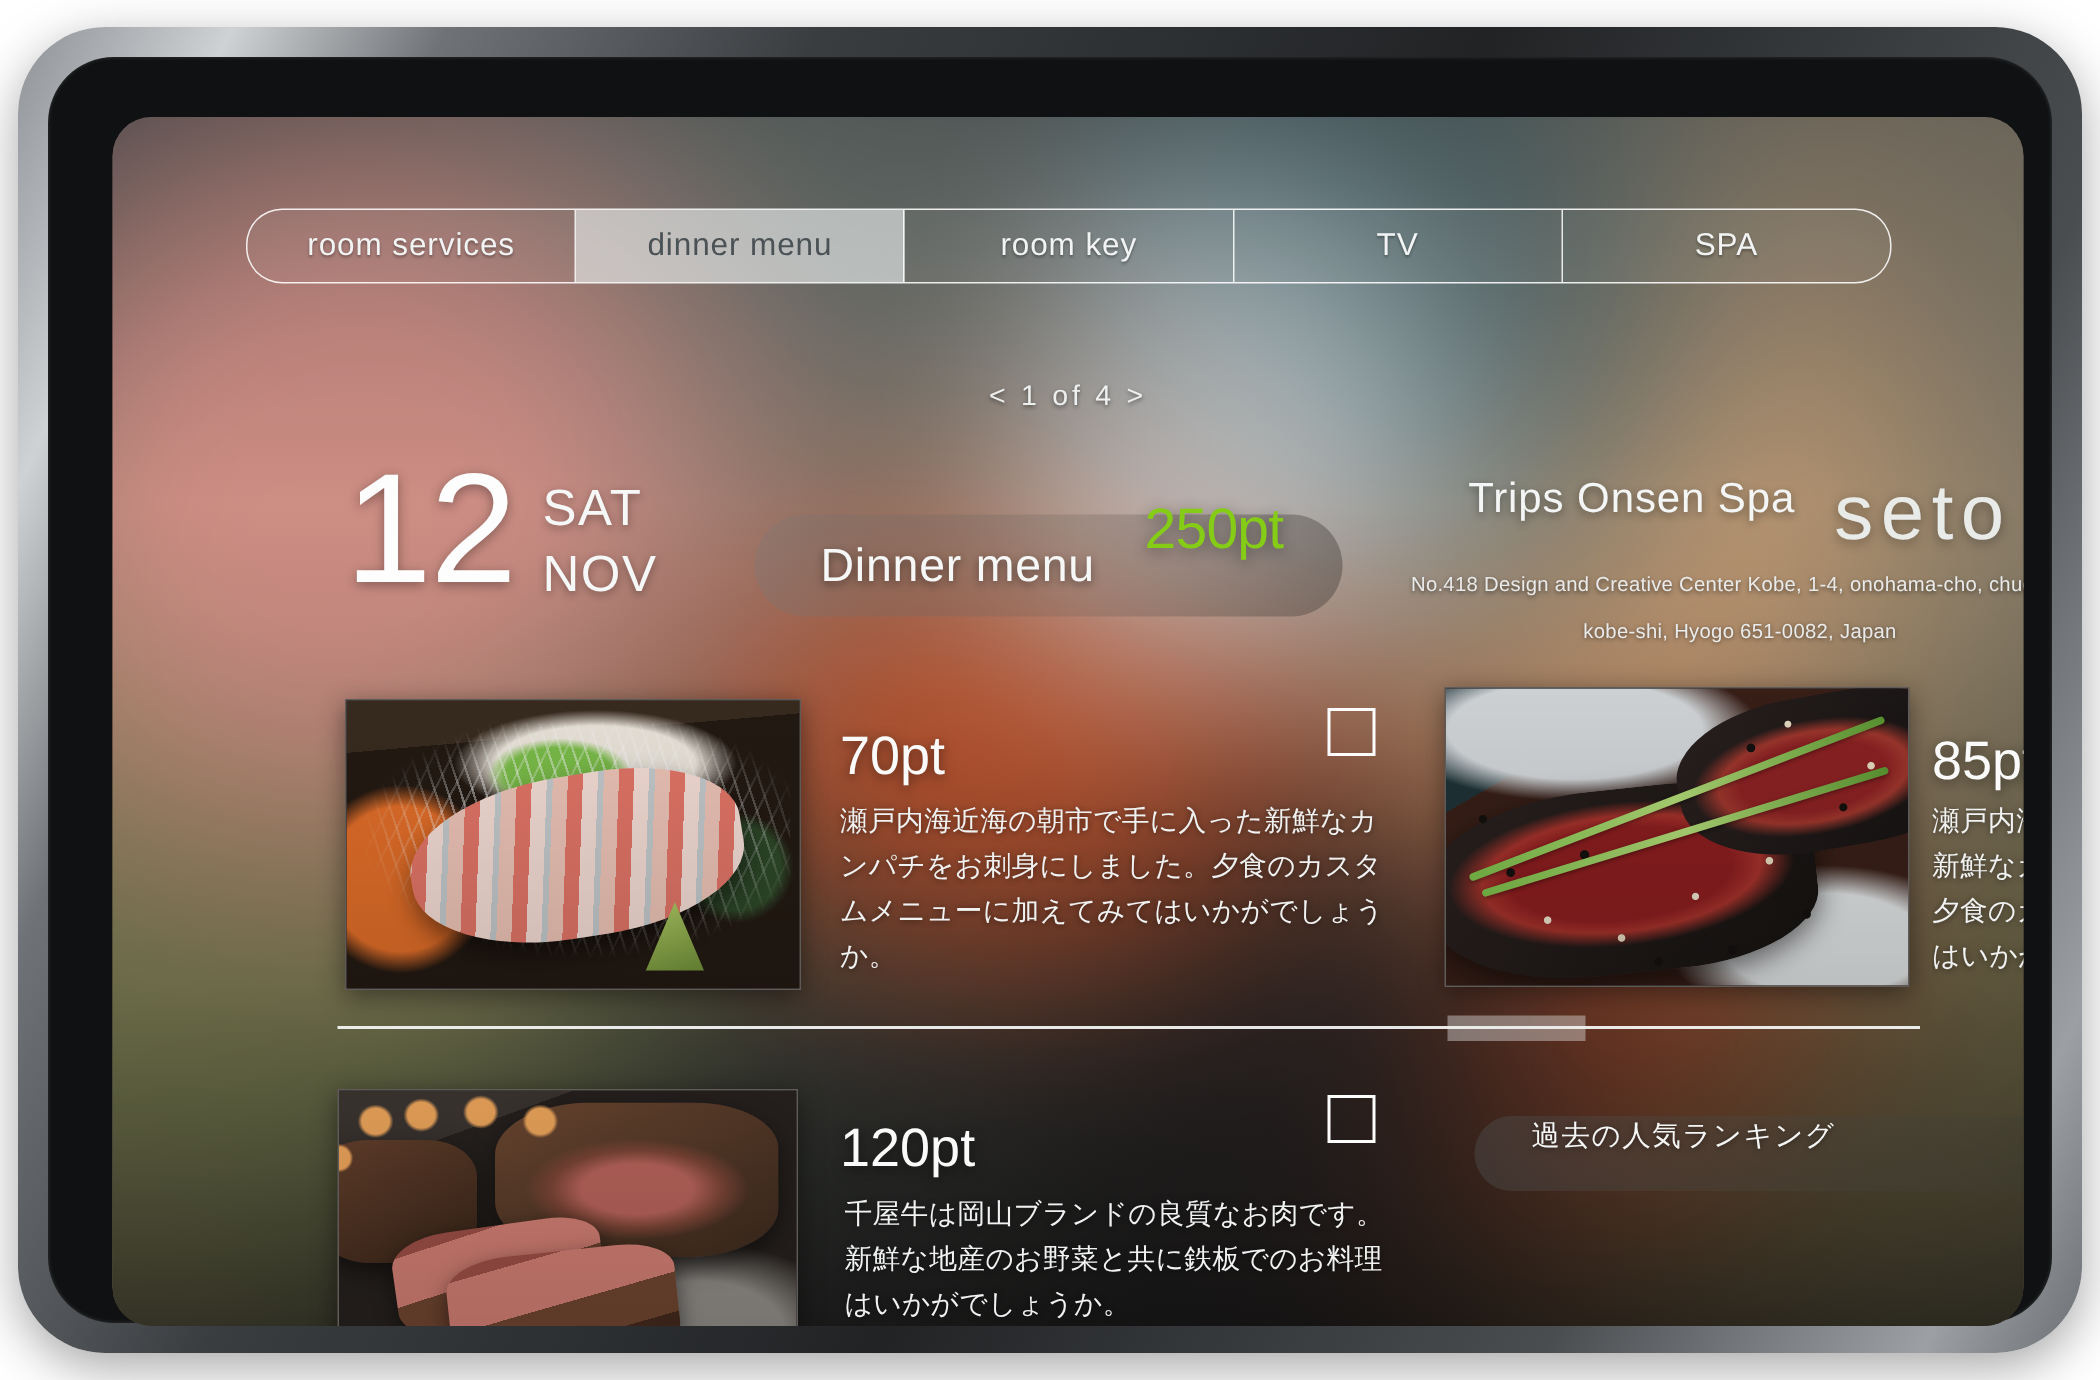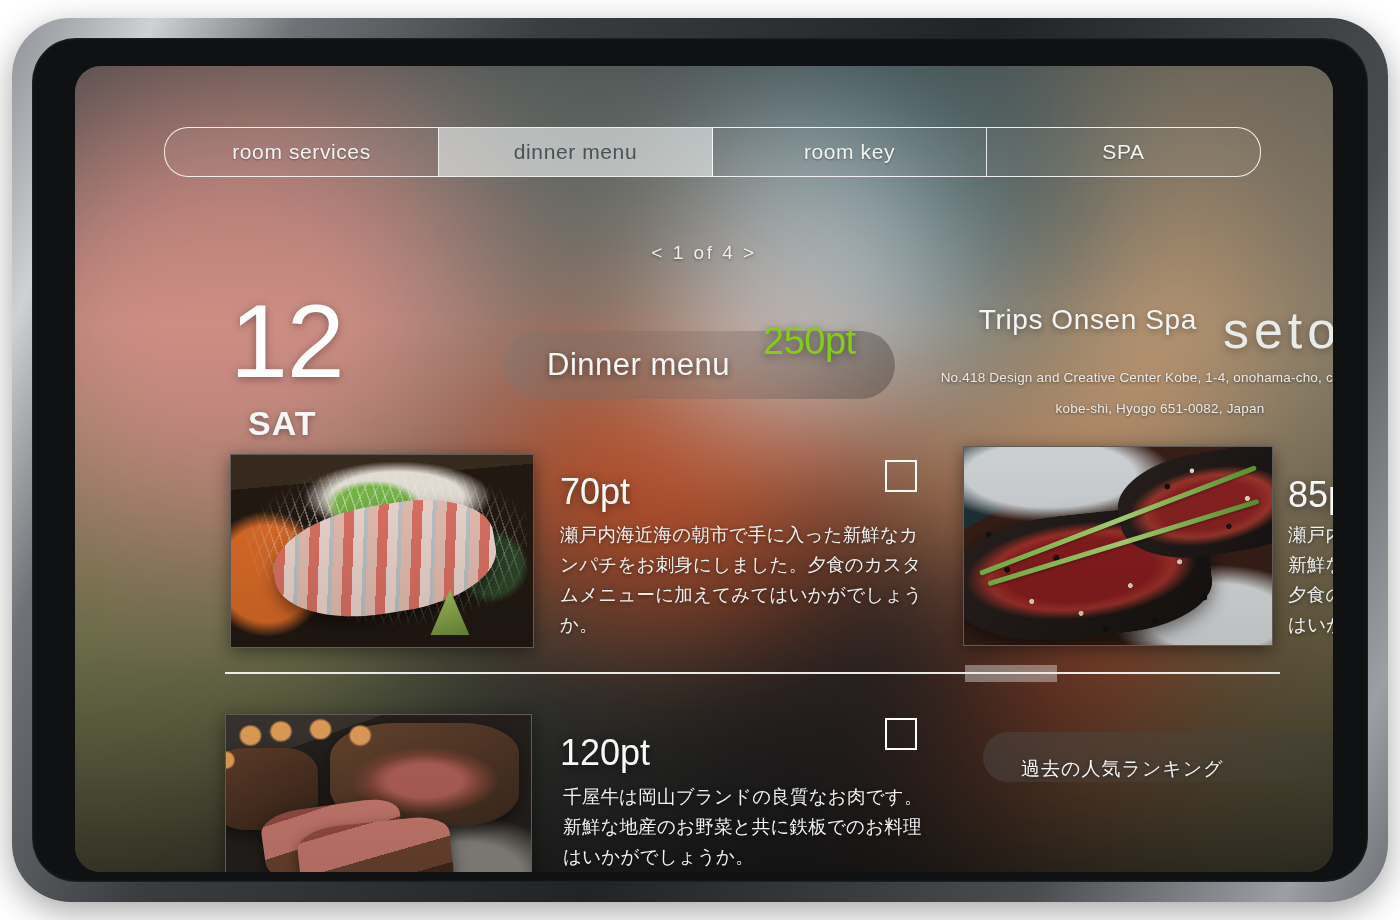--- a/index.html
+++ b/index.html
@@ -16,22 +16,22 @@
     background:linear-gradient(115deg,#8e9196 0%,#cfd2d4 8%,#6f7377 16%,#3a3d40 30%,#212325 55%,#4a4d50 80%,#9ca0a4 94%,#6d7074 100%);
     box-shadow:0 10px 34px rgba(0,0,0,.35);
   }
   #device-bezel{
     position:absolute;left:20px;top:20px;right:20px;bottom:20px;
     border-radius:44px;
     background:#101112;
     box-shadow:inset 0 0 3px rgba(255,255,255,.16);
   }
   #device-screen{
-    position:absolute;left:63px;top:48px;width:1258px;height:806px;
-    border-radius:26px;overflow:hidden;background:#1a1d20;
+    position:absolute;left:63px;top:60px;width:1258px;height:806px;
+    border-radius:26px;overflow:hidden;background:#1a1d20;padding-left:16px;
   }
 
   
   #wallpaper{
     position:absolute;left:-60px;top:-60px;right:-60px;bottom:-60px;
     background-color:#5d5a55;
     background-image:
       radial-gradient(circle at 18% 34%, rgba(232,160,150,.95) 0 10%, rgba(232,160,150,0) 26%),
       radial-gradient(circle at 35% 22%, rgba(110,125,120,.85) 0 9%, rgba(110,125,120,0) 24%),
       radial-gradient(circle at 56% 30%, rgba(214,236,244,.75) 0 8%, rgba(214,236,244,0) 22%),
@@ -80,26 +80,26 @@
   }
 
   
   #pager{
     position:absolute;top:176px;left:0;right:0;text-align:center;
     font-size:19px;font-weight:300;color:#eef0f0;letter-spacing:2.5px;
     text-shadow:0 1px 3px rgba(0,0,0,.45);
   }
 
   
-  #date-block{position:absolute;left:155px;top:228px;display:flex;align-items:flex-start;flex-direction:column;}
+  #date-block{position:absolute;left:155px;top:228px;display:flex;align-items:flex-start;}
   #date-day{
     font-size:104px;line-height:.92;font-weight:200;color:#fdfdfd;
     letter-spacing:-1px;text-shadow:0 2px 8px rgba(0,0,0,.35);
   }
-  #date-wd{margin-left:18px;margin-top:12px;font-size:34px;line-height:1.28;font-weight:700;color:#f6f7f7;letter-spacing:1px;text-shadow:0 2px 6px rgba(0,0,0,.35);}
+  #date-wd{margin-left:18px;margin-top:12px;font-size:34px;line-height:1.28;font-weight:400;color:#f6f7f7;letter-spacing:1px;text-shadow:0 2px 6px rgba(0,0,0,.35);}
 
   
   #dinner-pill{
     position:absolute;left:428px;top:265px;width:392px;height:68px;
     border-radius:34px;
     background:linear-gradient(90deg,rgba(120,120,120,.30),rgba(90,85,80,.22) 55%,rgba(60,55,50,.40));
     display:flex;align-items:center;
   }
   #dinner-label{
     margin-left:44px;font-size:31px;font-weight:300;color:#f6f7f7;letter-spacing:.5px;
@@ -147,21 +147,21 @@
 
   
   #divider{position:absolute;left:150px;top:606px;width:1055px;height:2px;background:rgba(247,248,248,.92);}
   #scroll-thumb{position:absolute;left:890px;top:599px;width:92px;height:17px;background:rgba(236,238,238,.40);}
 
   
   #rank-pill{
     position:absolute;left:908px;top:666px;width:412px;height:50px;
     border-radius:25px;
     background:linear-gradient(90deg,rgba(80,80,80,.42),rgba(70,70,66,.30) 55%,rgba(50,50,46,.18));
-    display:flex;align-items:flex-end;cursor:pointer;
+    display:flex;align-items:flex-start;cursor:pointer;
   }
   #rank-label{margin-left:38px;font-size:19px;font-weight:400;color:#f4f5f5;letter-spacing:1px;text-shadow:0 1px 4px rgba(0,0,0,.5);}
 
   
   .ph{position:absolute;inset:0;}
   
   .sashimi{
     background:
       radial-gradient(ellipse 26% 42% at 12% 62%, #e8712a 0 60%, rgba(232,113,42,0) 78%),
       radial-gradient(ellipse 16% 24% at 86% 58%, #2f4a2a 0 62%, rgba(47,74,42,0) 80%),
@@ -281,20 +281,23 @@
         <div class="tab">
           <span>room services</span>
         </div>
         <div class="tab active">
           <span>dinner menu</span>
         </div>
         <div class="tab">
           <span>room key</span>
         </div>
         <div class="tab">
+          <span>TV</span>
+        </div>
+        <div class="tab">
           <span>SPA</span>
         </div>
       </div>
 
       <div id="pager">
         <span>&lt; 1 of  4 &gt;</span>
       </div>
 
       <div id="date-block">
         <div id="date-day">12</div>

